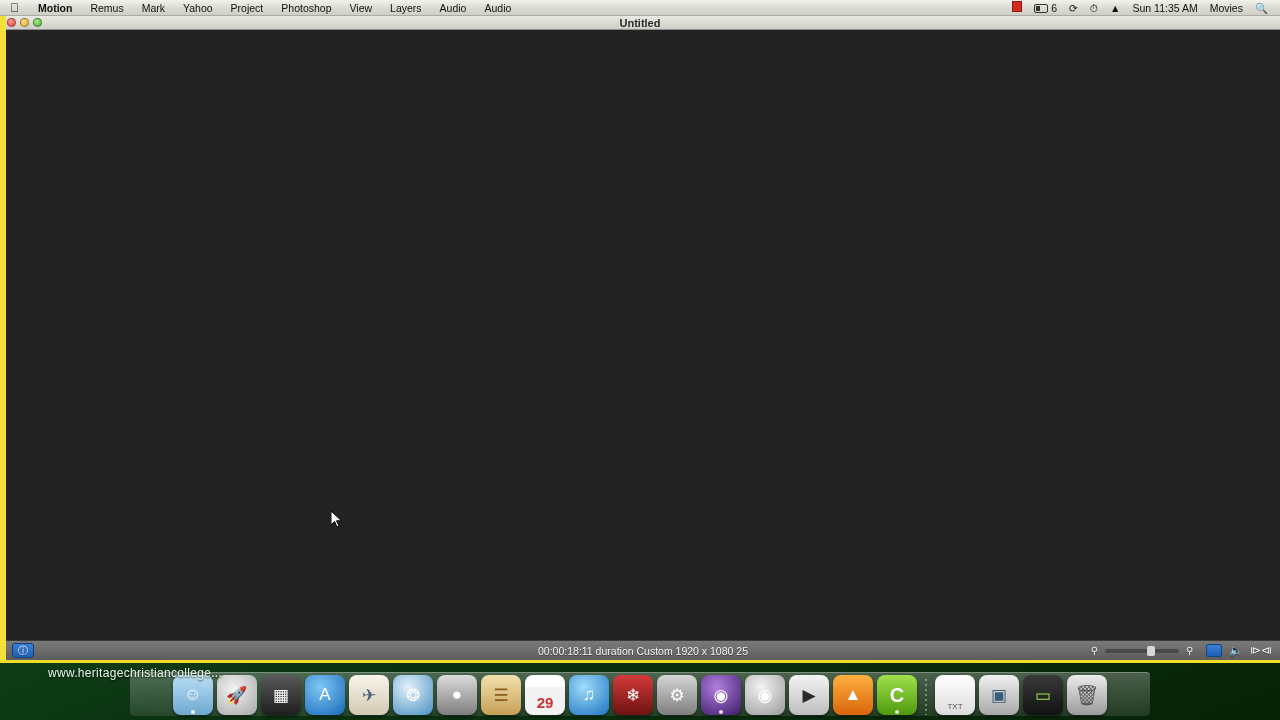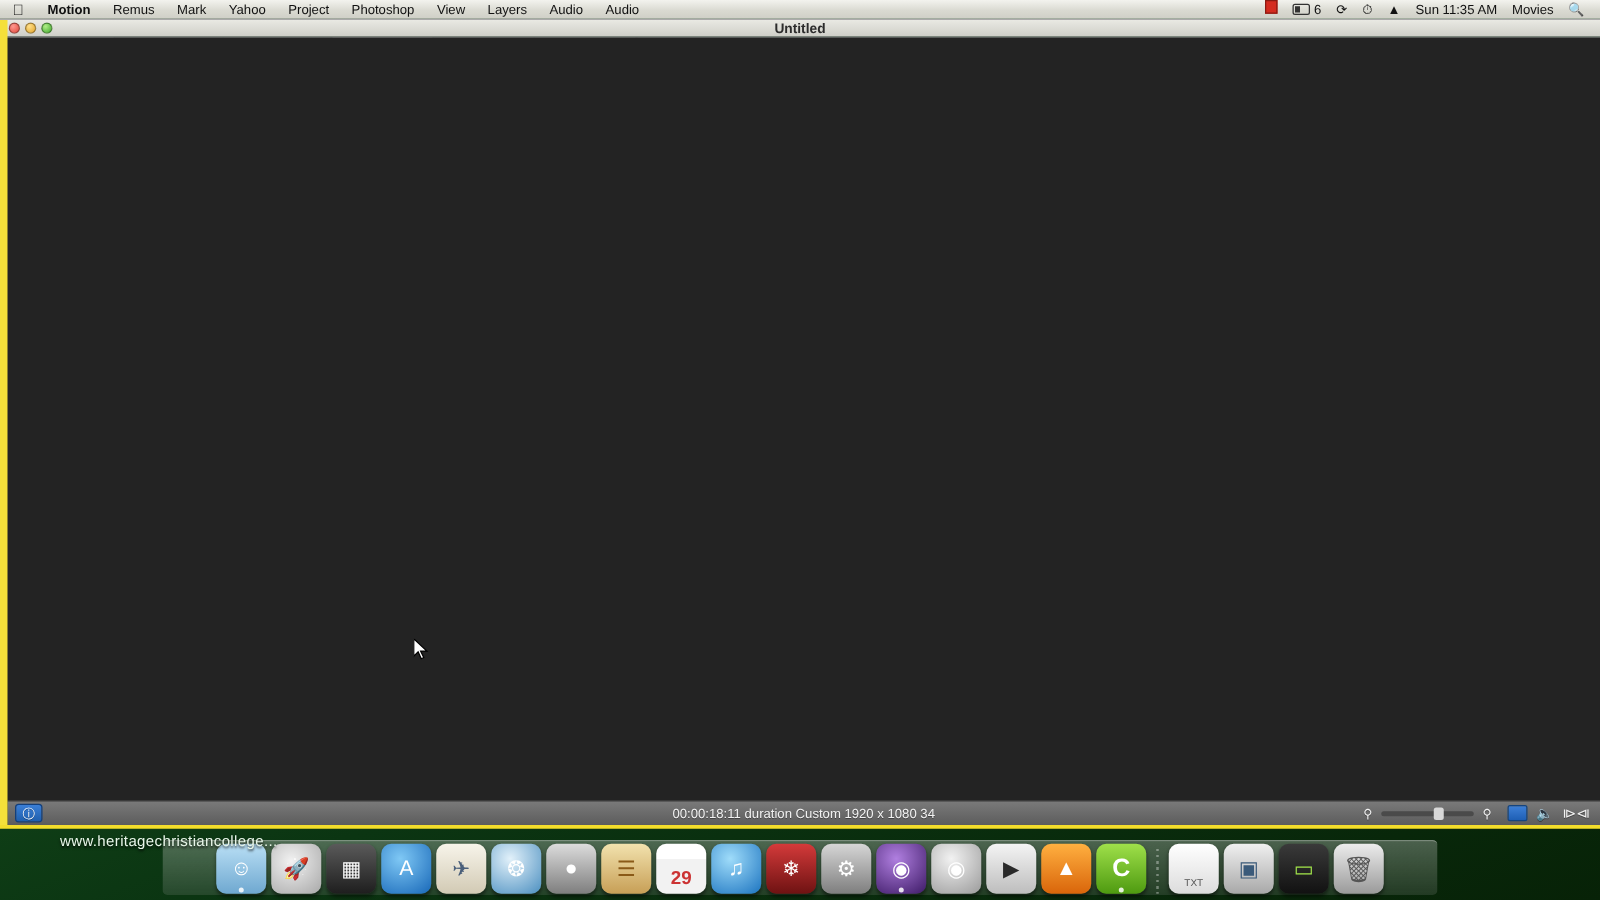--- a/index.html
+++ b/index.html
@@ -889,21 +889,21 @@
 
     <div class="tl-foot">
       <span class="lbtn">▣</span>
       <span>Custom</span>
       <span style="font-size:7px;line-height:6px;color:#9a9a9a;">▴<br>▾</span>
     </div>
   </div>
 
   <div id="statusbar">
     <span class="sb-left">ⓘ</span>
-    <span>00:00:18:11 duration Custom 1920 x 1080 34</span>
+    <span>00:00:18:11 duration Custom 1920 x 1080 25</span>
     <span class="sb-right">
       <span style="font-size:10px;">⚲</span>
       <span class="slider">
           <i></i>
         </span>
       <span style="font-size:10px;">⚲</span>
       <span style="margin-left:6px;width:16px;height:13px;background:linear-gradient(180deg,#3d7fd6,#1e5fb5);border:1px solid #15457f;border-radius:2px;"></span>
       <span style="font-size:11px;">🔈</span>
       <span style="font-size:11px;">⧐⧏</span>
     </span>

